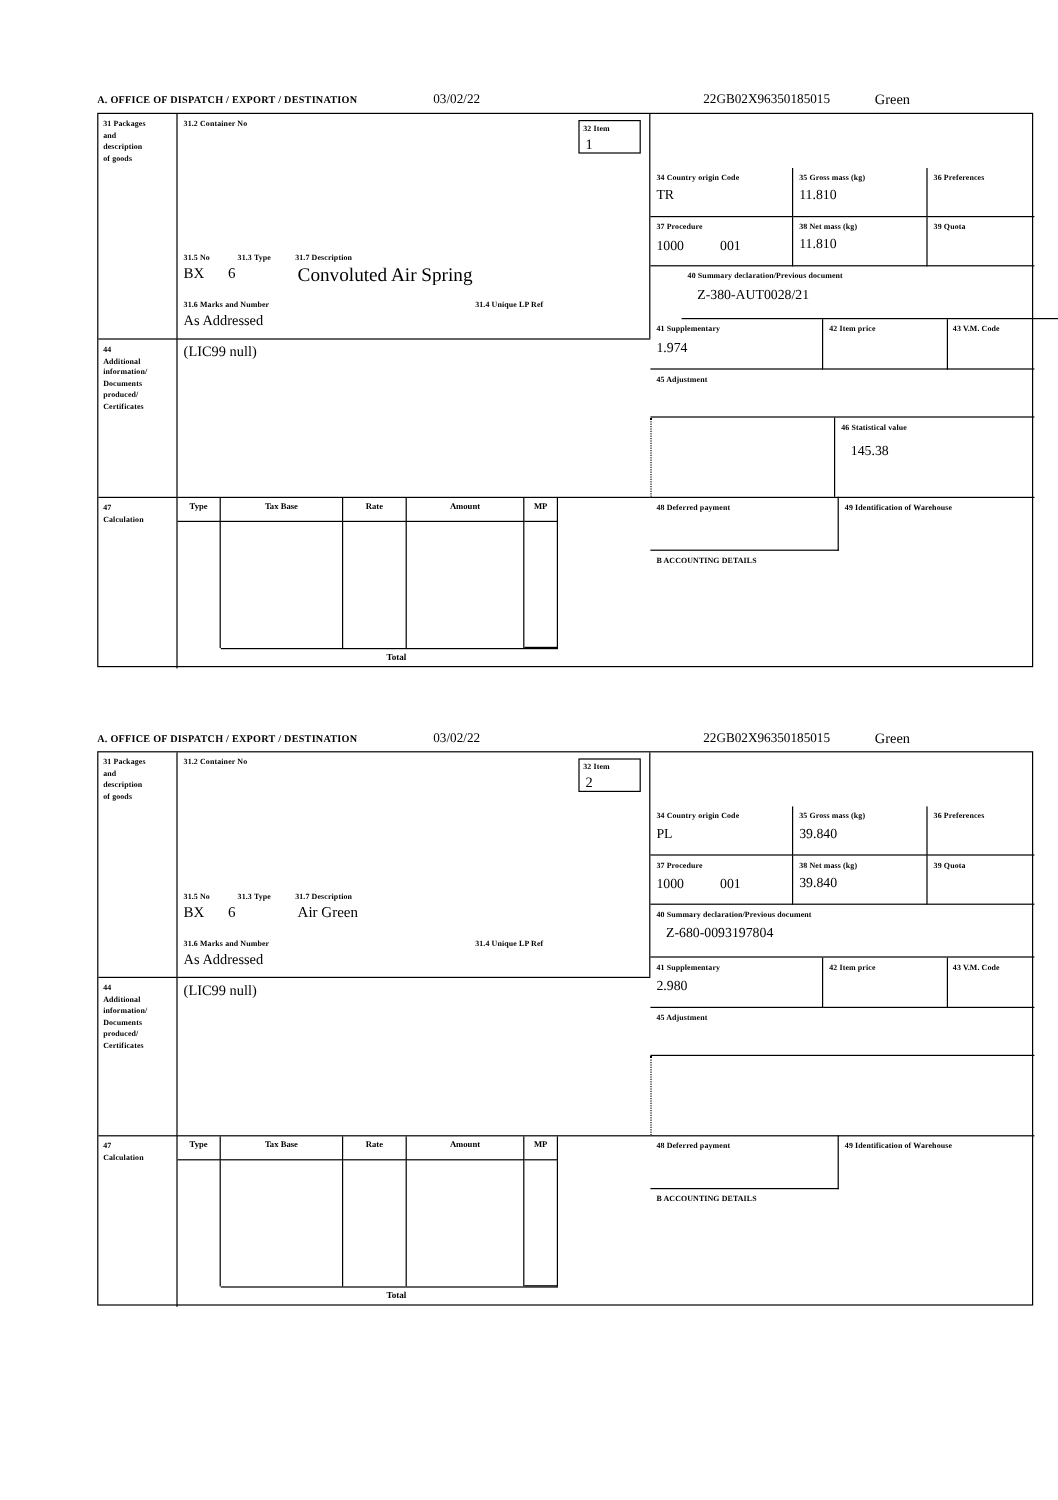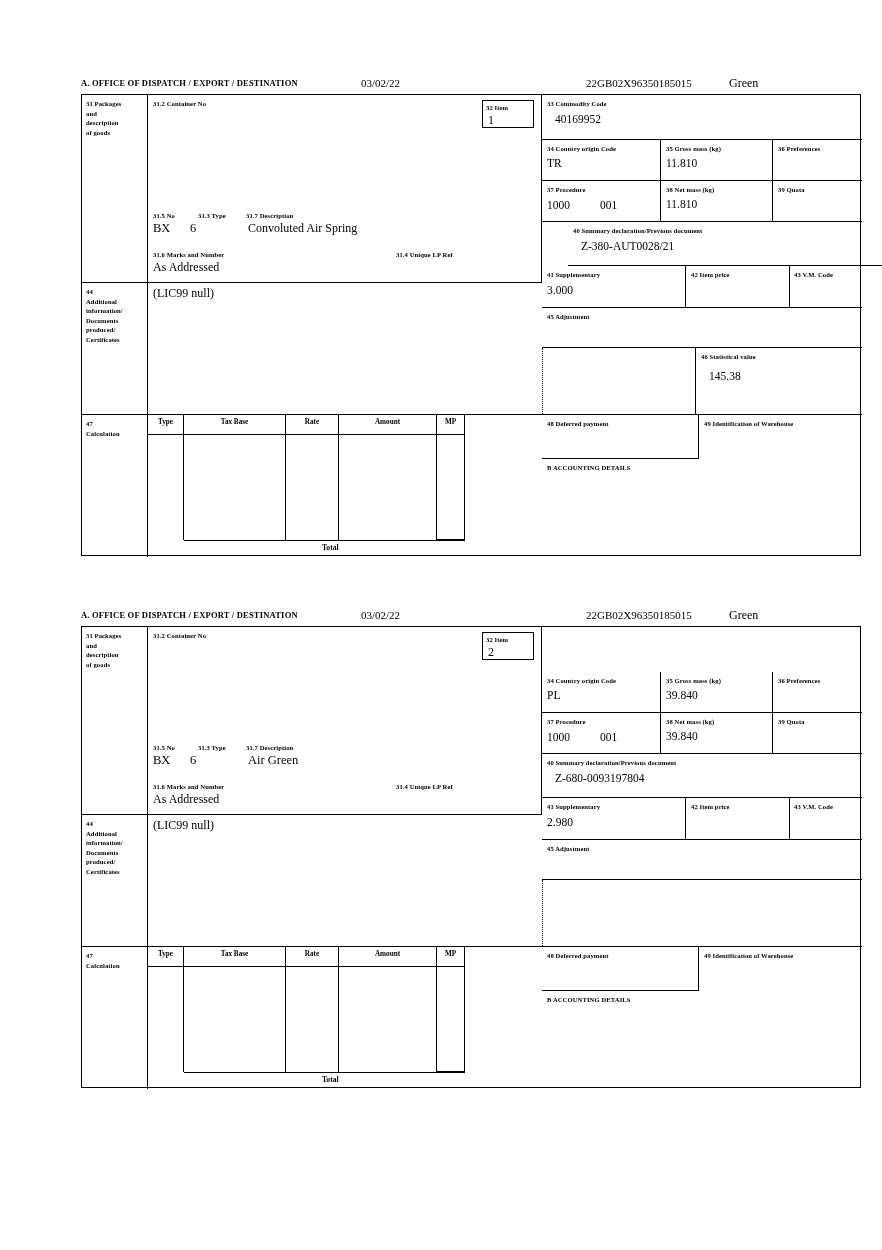--- a/index.html
+++ b/index.html
@@ -138,37 +138,33 @@
       <div class="c br" style="left:66px; top:0; width:394px; height:187px;">
         <div class="lbl" style="position:absolute; left:5px; top:4px;">31.2 Container No</div>
         <div class="val" style="position:absolute; left:50px; top:14px;"></div>
 
         <div class="lbl" style="position:absolute; left:5px; top:116px;">31.5 No</div>
         <div class="lbl" style="position:absolute; left:50px; top:116px;">31.3 Type</div>
         <div class="lbl" style="position:absolute; left:98px; top:116px;">31.7 Description</div>
 
         <div class="val" style="position:absolute; left:5px; top:126px; font-size:12.5px;">BX</div>
         <div class="val" style="position:absolute; left:42px; top:126px; font-size:12.5px;">6</div>
-        <div class="val" style="position:absolute; left:100px; top:126px; font-size:12px;">Convoluted Air Spring</div>
+        <div class="val" style="position:absolute; left:100px; top:126px; font-size:16px;">Convoluted Air Spring</div>
 
         <div class="lbl" style="position:absolute; left:5px; top:155px;">31.6 Marks and Number</div>
         <div class="val" style="position:absolute; left:5px; top:165px; font-size:12px;">As Addressed</div>
         <div class="lbl" style="position:absolute; left:248px; top:155px;">31.4 Unique LP Ref</div>
         <div class="val" style="position:absolute; left:248px; top:165px;"></div>
       </div>
 
       <div class="itembox" style="left:400px; top:5px; width:52px; height:28px;">
         <div class="lbl" style="padding:2px 0 0 3px;">32 Item</div>
         <div class="val" style="padding:0 0 0 5px; font-size:12px;">1</div>
       </div>
 
-      <div class="c bb" style="left:460px; top:0; width:320px; height:45px;">
-        <div class="lbl" style="padding:4px 0 0 5px;">33 Commodity Code</div>
-        <div class="val" style="padding:4px 0 0 13px;">40169952</div>
-      </div>
 
       <div class="c bb br" style="left:460px; top:45px; width:119px; height:41px;">
         <div class="lbl" style="padding:4px 0 0 5px;">34 Country origin Code</div>
         <div class="val" style="padding:3px 0 0 5px;">TR</div>
       </div>
       <div class="c bb br" style="left:579px; top:45px; width:112px; height:41px;">
         <div class="lbl" style="padding:4px 0 0 5px;">35 Gross mass (kg)</div>
         <div class="val" style="padding:3px 0 0 5px;">11.810</div>
       </div>
       <div class="c bb" style="left:691px; top:45px; width:89px; height:41px;">
@@ -190,21 +186,21 @@
         <div class="val" style="padding:3px 0 0 5px;"></div>
       </div>
 
       <div class="c bb" style="left:486px; top:127px; width:320px; height:44px;">
         <div class="lbl" style="padding:4px 0 0 5px;">40 Summary declaration/Previous document</div>
         <div class="val" style="padding:4px 0 0 13px;">Z-380-AUT0028/21</div>
       </div>
 
       <div class="c bb br" style="left:460px; top:171px; width:144px; height:42px;">
         <div class="lbl" style="padding:4px 0 0 5px;">41 Supplementary</div>
-        <div class="val" style="padding:4px 0 0 5px;">3.000</div>
+        <div class="val" style="padding:4px 0 0 5px;">1.974</div>
       </div>
       <div class="c bb br" style="left:604px; top:171px; width:104px; height:42px;">
         <div class="lbl" style="padding:4px 0 0 5px;">42 Item price</div>
         <div class="val" style="padding:4px 0 0 5px;"></div>
       </div>
       <div class="c bb" style="left:708px; top:171px; width:72px; height:42px;">
         <div class="lbl" style="padding:4px 0 0 4px;">43 V.M. Code</div>
         <div class="val" style="padding:4px 0 0 4px;"></div>
       </div>
 

